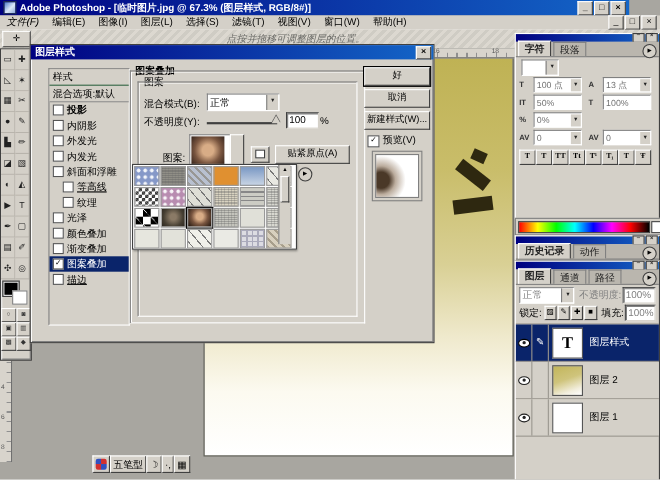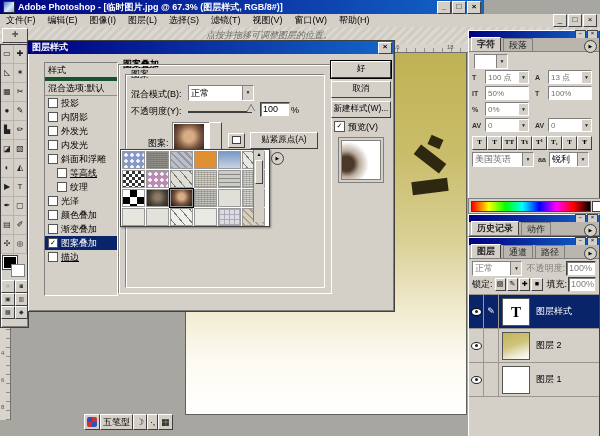--- a/index.html
+++ b/index.html
@@ -7,21 +7,21 @@
        font-family:"Liberation Sans","DejaVu Sans",sans-serif;font-size:9px;color:#000;
        -webkit-font-smoothing:none;}
   .abs{position:absolute;}
   .raised{border:1px solid;border-color:#ffffff #404040 #404040 #ffffff;background:#d4d0c8;}
   .raised2{box-shadow:inset 1px 1px 0 #fff, inset -1px -1px 0 #808080;border:1px solid #404040;background:#d4d0c8;}
   .sunken{border:1px solid;border-color:#808080 #ffffff #ffffff #808080;}
   .field{background:#fff;border:1px solid;border-color:#404040 #d4d0c8 #d4d0c8 #404040;
          box-shadow:inset 1px 1px 0 #808080;padding:1px 2px;white-space:nowrap;overflow:hidden;}
   .gray{color:#808080;}
   
-  #titlebar{left:0;top:0;width:484px;height:14px;background:linear-gradient(90deg,#000080,#1466c8);
+  #titlebar{left:0;top:0;width:572px;height:14px;background:linear-gradient(90deg,#000080,#1466c8);
             display:flex;align-items:center;color:#fff;font-weight:bold;font-size:9px;}
   #ps-icon{width:10px;height:10px;margin:0 3px;background:linear-gradient(135deg,#4a78c8,#dce8f8 55%,#8aa8d8);border:1px solid #203050;}
   .winbtn{width:12px;height:11px;margin-right:1px;font-size:8px;line-height:9px;text-align:center;color:#000;}
   #title-controls{margin-left:auto;display:flex;padding-right:2px;}
   
   #menubar{left:0;top:14px;width:600px;height:13px;background:#d4d0c8;display:flex;align-items:center;
            border-bottom:1px solid #fff;}
   .menu-item{padding:0 6px;white-space:nowrap;}
   #menubar-controls{margin-left:auto;display:flex;padding-right:2px;}
   
@@ -54,21 +54,21 @@
   #doc-canvas{left:185px;top:52px;width:280px;height:361px;z-index:0;border:1px solid #606058;
      background:linear-gradient(#bfb254 0%,#c9bd6a 28%,#d9d095 52%,#efe9cc 70%,#fcfaf0 84%,#ffffff 100%);overflow:hidden;}
   .glyph-stroke{position:absolute;background:#2e2810;}
   
   #dialog{left:27px;top:40px;width:366px;height:270px;z-index:10;}
   #dlg-title{height:13px;background:linear-gradient(90deg,#000080,#1466c8);color:#fff;font-weight:bold;
              display:flex;align-items:center;padding-left:4px;}
   #dlg-close{margin-left:auto;margin-right:2px;width:12px;height:10px;font-size:8px;line-height:8px;text-align:center;color:#000;}
   
   #styles-list{left:16px;top:21px;width:72px;height:232px;background:#d4d0c8;}
-  .style-hdr{height:14px;line-height:14px;padding-left:3px;border-bottom:4px solid #14532d;background:#d4d0c8;}
+  .style-hdr{height:14px;line-height:14px;padding-left:3px;border-bottom:1px solid #14532d;background:#d4d0c8;}
   .style-item{height:14px;display:flex;align-items:center;padding-left:3px;white-space:nowrap;overflow:hidden;}
   .style-item.ind{padding-left:12px;}
   .style-item.sel{background:#0a246a;color:#fff;}
   .cbx{width:8px;height:8px;background:#fff;border:1px solid #555;margin-right:3px;font-size:7px;line-height:7px;text-align:center;color:#000;flex:none;}
   
   .grp-label{position:absolute;background:#d4d0c8;padding:0 3px;white-space:nowrap;}
   .grp-box{position:absolute;border:1px solid;border-color:#808080 #fff #fff #808080;box-shadow:1px 1px 0 #fff inset;}
   .dd{background:#fff;border:1px solid;border-color:#808080 #fff #fff #808080;display:flex;align-items:center;
       padding-left:2px;white-space:nowrap;overflow:hidden;}
   .dd .arrow{margin-left:auto;width:10px;height:100%;background:#d4d0c8;border-left:1px solid #808080;
@@ -152,21 +152,21 @@
     <span>Adobe Photoshop - [临时图片.jpg @ 67.3% (图层样式, RGB/8#)]</span>
     <span id="title-controls">
       <span class="winbtn raised">_</span>
       <span class="winbtn raised">□</span>
       <span class="winbtn raised">×</span>
     </span>
   </div>
 
   <div id="menubar" class="abs">
     <span id="menubar-items" style="display:flex;">
-        <div class="menu-item" style="display: inline-block;">文件(F)</div>
+        <div class="menu-item" style="display: inline-block; font-style: italic;">文件(F)</div>
         <div class="menu-item" style="display: inline-block;">编辑(E)</div>
         <div class="menu-item" style="display: inline-block;">图像(I)</div>
         <div class="menu-item" style="display: inline-block;">图层(L)</div>
         <div class="menu-item" style="display: inline-block;">选择(S)</div>
         <div class="menu-item" style="display: inline-block;">滤镜(T)</div>
         <div class="menu-item" style="display: inline-block;">视图(V)</div>
         <div class="menu-item" style="display: inline-block;">窗口(W)</div>
         <div class="menu-item" style="display: inline-block;">帮助(H)</div>
       </span>
     <span id="menubar-controls">
@@ -245,21 +245,21 @@
       <span>图层样式</span>
       <span id="dlg-close" class="raised">×</span>
     </div>
 
     <div id="styles-list" class="abs sunken">
       <div class="style-hdr">样式</div>
       <div class="style-hdr" style="border-bottom:1px solid #909090;">混合选项:默认</div>
       <div id="style-items">
           <div class="style-item">
             <div class="cbx"></div>
-            <div style="white-space: nowrap;">投影</div>
+            <div style="white-space: nowrap; font-weight: bold;">投影</div>
           </div>
           <div class="style-item">
             <div class="cbx"></div>
             <div style="white-space: nowrap;">内阴影</div>
           </div>
           <div class="style-item">
             <div class="cbx"></div>
             <div style="white-space: nowrap;">外发光</div>
           </div>
           <div class="style-item">
@@ -356,21 +356,21 @@
       </div>
     <div id="grid-scroll" class="abs" style="left:225px;top:109px;height:72px;">
       <div id="grid-up">▲</div>
       <div id="grid-thumb" class="raised"></div>
     </div>
     <div class="round-btn abs" style="left:243px;top:111px;">▶</div>
 
     <div class="abs raised dlg-btn def" style="left:303px;top:20px;">好</div>
     <div class="abs raised dlg-btn" style="left:303px;top:40px;">取消</div>
     <div class="abs raised dlg-btn" style="left:303px;top:60px;">新建样式(W)...</div>
-    <div class="abs" style="left:306px;top:80px;display:flex;align-items:flex-start;">
+    <div class="abs" style="left:306px;top:80px;display:flex;align-items:flex-end;">
       <span class="cbx" style="width:9px;height:9px;">✓</span>
       <span>预览(V)</span>
     </div>
     <div class="abs" style="left:310px;top:96px;padding:2px;background:#d4d0c8;border:1px solid #808080;">
       <div id="preview-thumb"></div>
     </div>
   </div>
 
   <div class="palette abs" style="left:468px;top:30px;width:130px;height:168px;z-index:3;">
     <div class="pal-drag">
@@ -414,31 +414,20 @@
     <div id="char-btn-row">
         <div class="tbtn">T</div>
         <div class="tbtn">T</div>
         <div class="tbtn">TT</div>
         <div class="tbtn">Tt</div>
         <div class="tbtn">T¹</div>
         <div class="tbtn">T₁</div>
         <div class="tbtn">T</div>
         <div class="tbtn">Ŧ</div>
       </div>
-    <div class="cp-row">
-      <span class="dd" style="width:58px;height:13px;color:#707070;">
-        <span>美国英语</span>
-        <span class="arrow">▼</span>
-      </span>
-      <span class="cp-ic" style="margin-left:4px;width:11px;">aa</span>
-      <span class="dd" style="width:36px;height:13px;">
-        <span>锐利</span>
-        <span class="arrow">▼</span>
-      </span>
-    </div>
   </div>
 
   <div id="color-ramp" class="abs">
     <div id="ramp-bar" style="background: linear-gradient(90deg, rgb(255, 0, 0), rgb(255, 255, 0), rgb(0, 255, 0), rgb(0, 255, 255), rgb(0, 0, 255), rgb(255, 0, 255), rgb(255, 0, 0), rgb(0, 0, 0));"></div>
     <div id="ramp-white"></div>
   </div>
 
   <div class="palette abs" style="left:468px;top:214px;width:130px;height:21px;z-index:3;">
     <div class="pal-drag">
       <span class="pal-btn">−</span>

